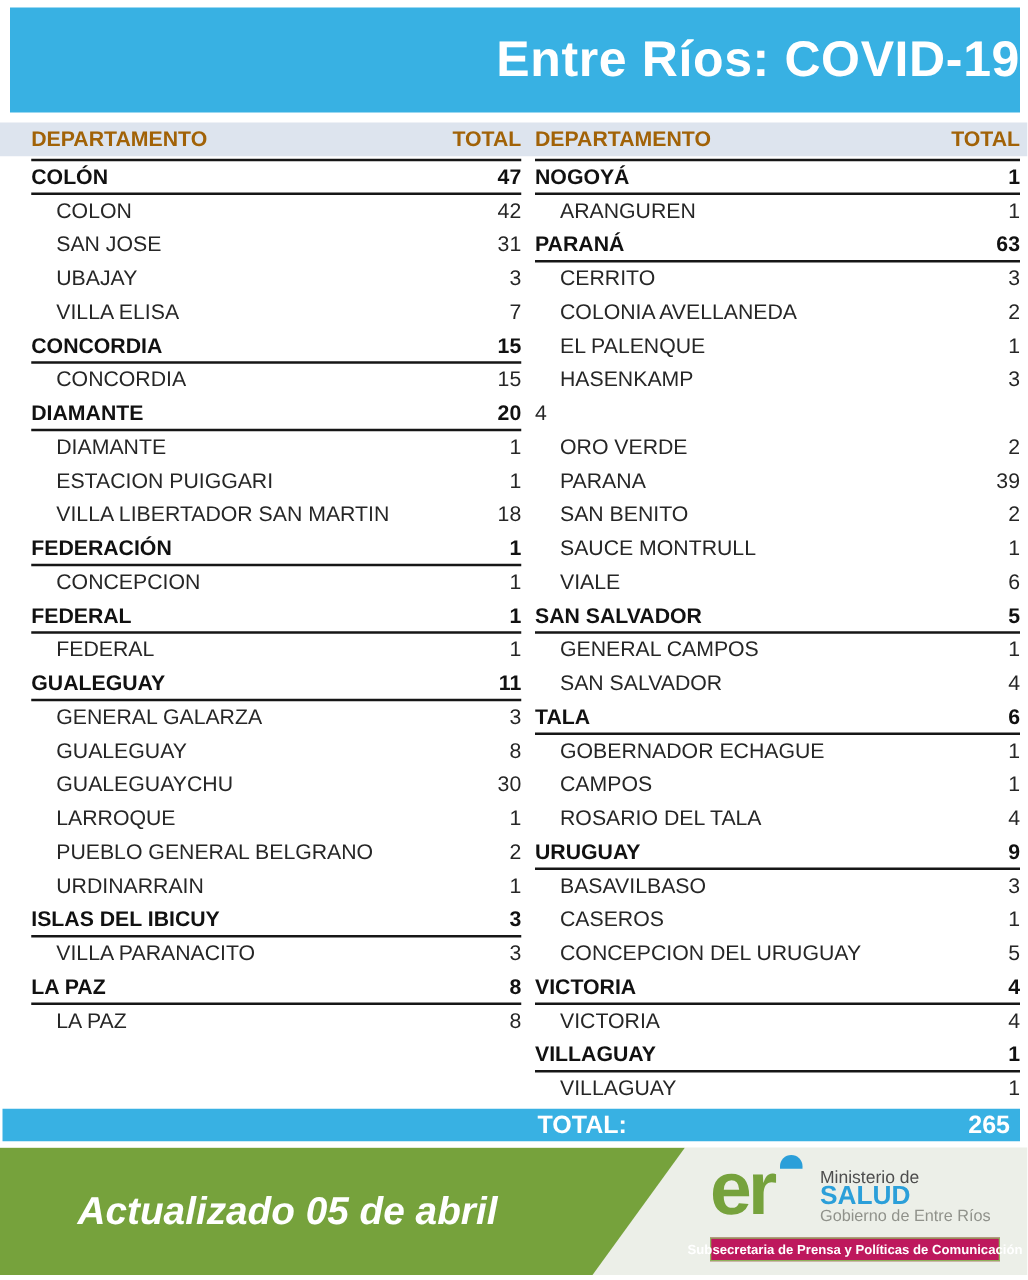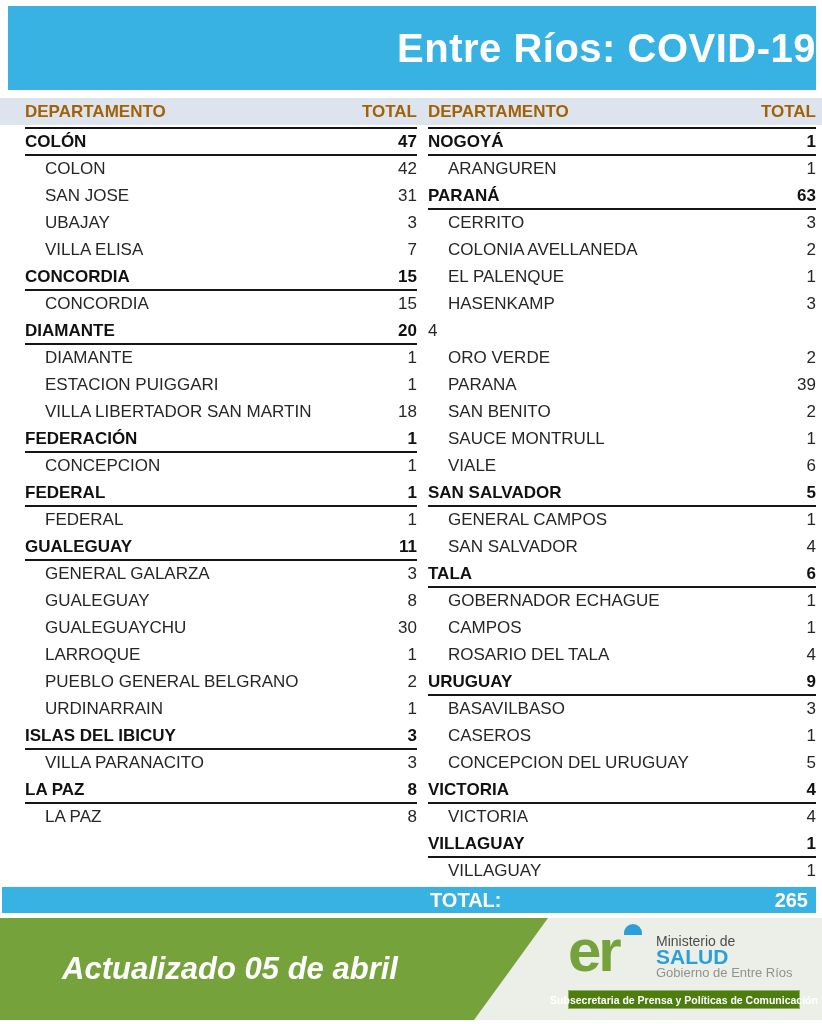--- a/index.html
+++ b/index.html
@@ -57,21 +57,21 @@
   }
   .er-dot{
     position:absolute;left:56px;top:2px;width:18px;height:11px;background:#2b9fd9;
     border-radius:9px 9px 0 0;
   }
   .ministry-text{position:absolute;left:88px;top:11px;line-height:16px;white-space:nowrap;}
   .ministry-text .l1{font-size:14px;color:#4d4d4d;}
   .ministry-text .l2{font-size:21px;color:#2b9fd9;font-weight:bold;}
   .ministry-text .l3{font-size:13px;color:#90928b;}
   .subsec{
-    position:absolute;left:0;top:68px;width:232px;height:19px;background:#4d7c0f;
+    position:absolute;left:0;top:68px;width:232px;height:19px;background:#be185d;
     border:1px solid #8fb35c;box-sizing:border-box;
     display:flex;align-items:center;justify-content:center;
   }
   .subsec span{color:#ffffff;font-size:10.5px;font-weight:bold;white-space:nowrap;}
 </style>
 </head>
 <body>
 
 <div class="title-bar">
   <span>Entre Ríos: COVID-19</span>

